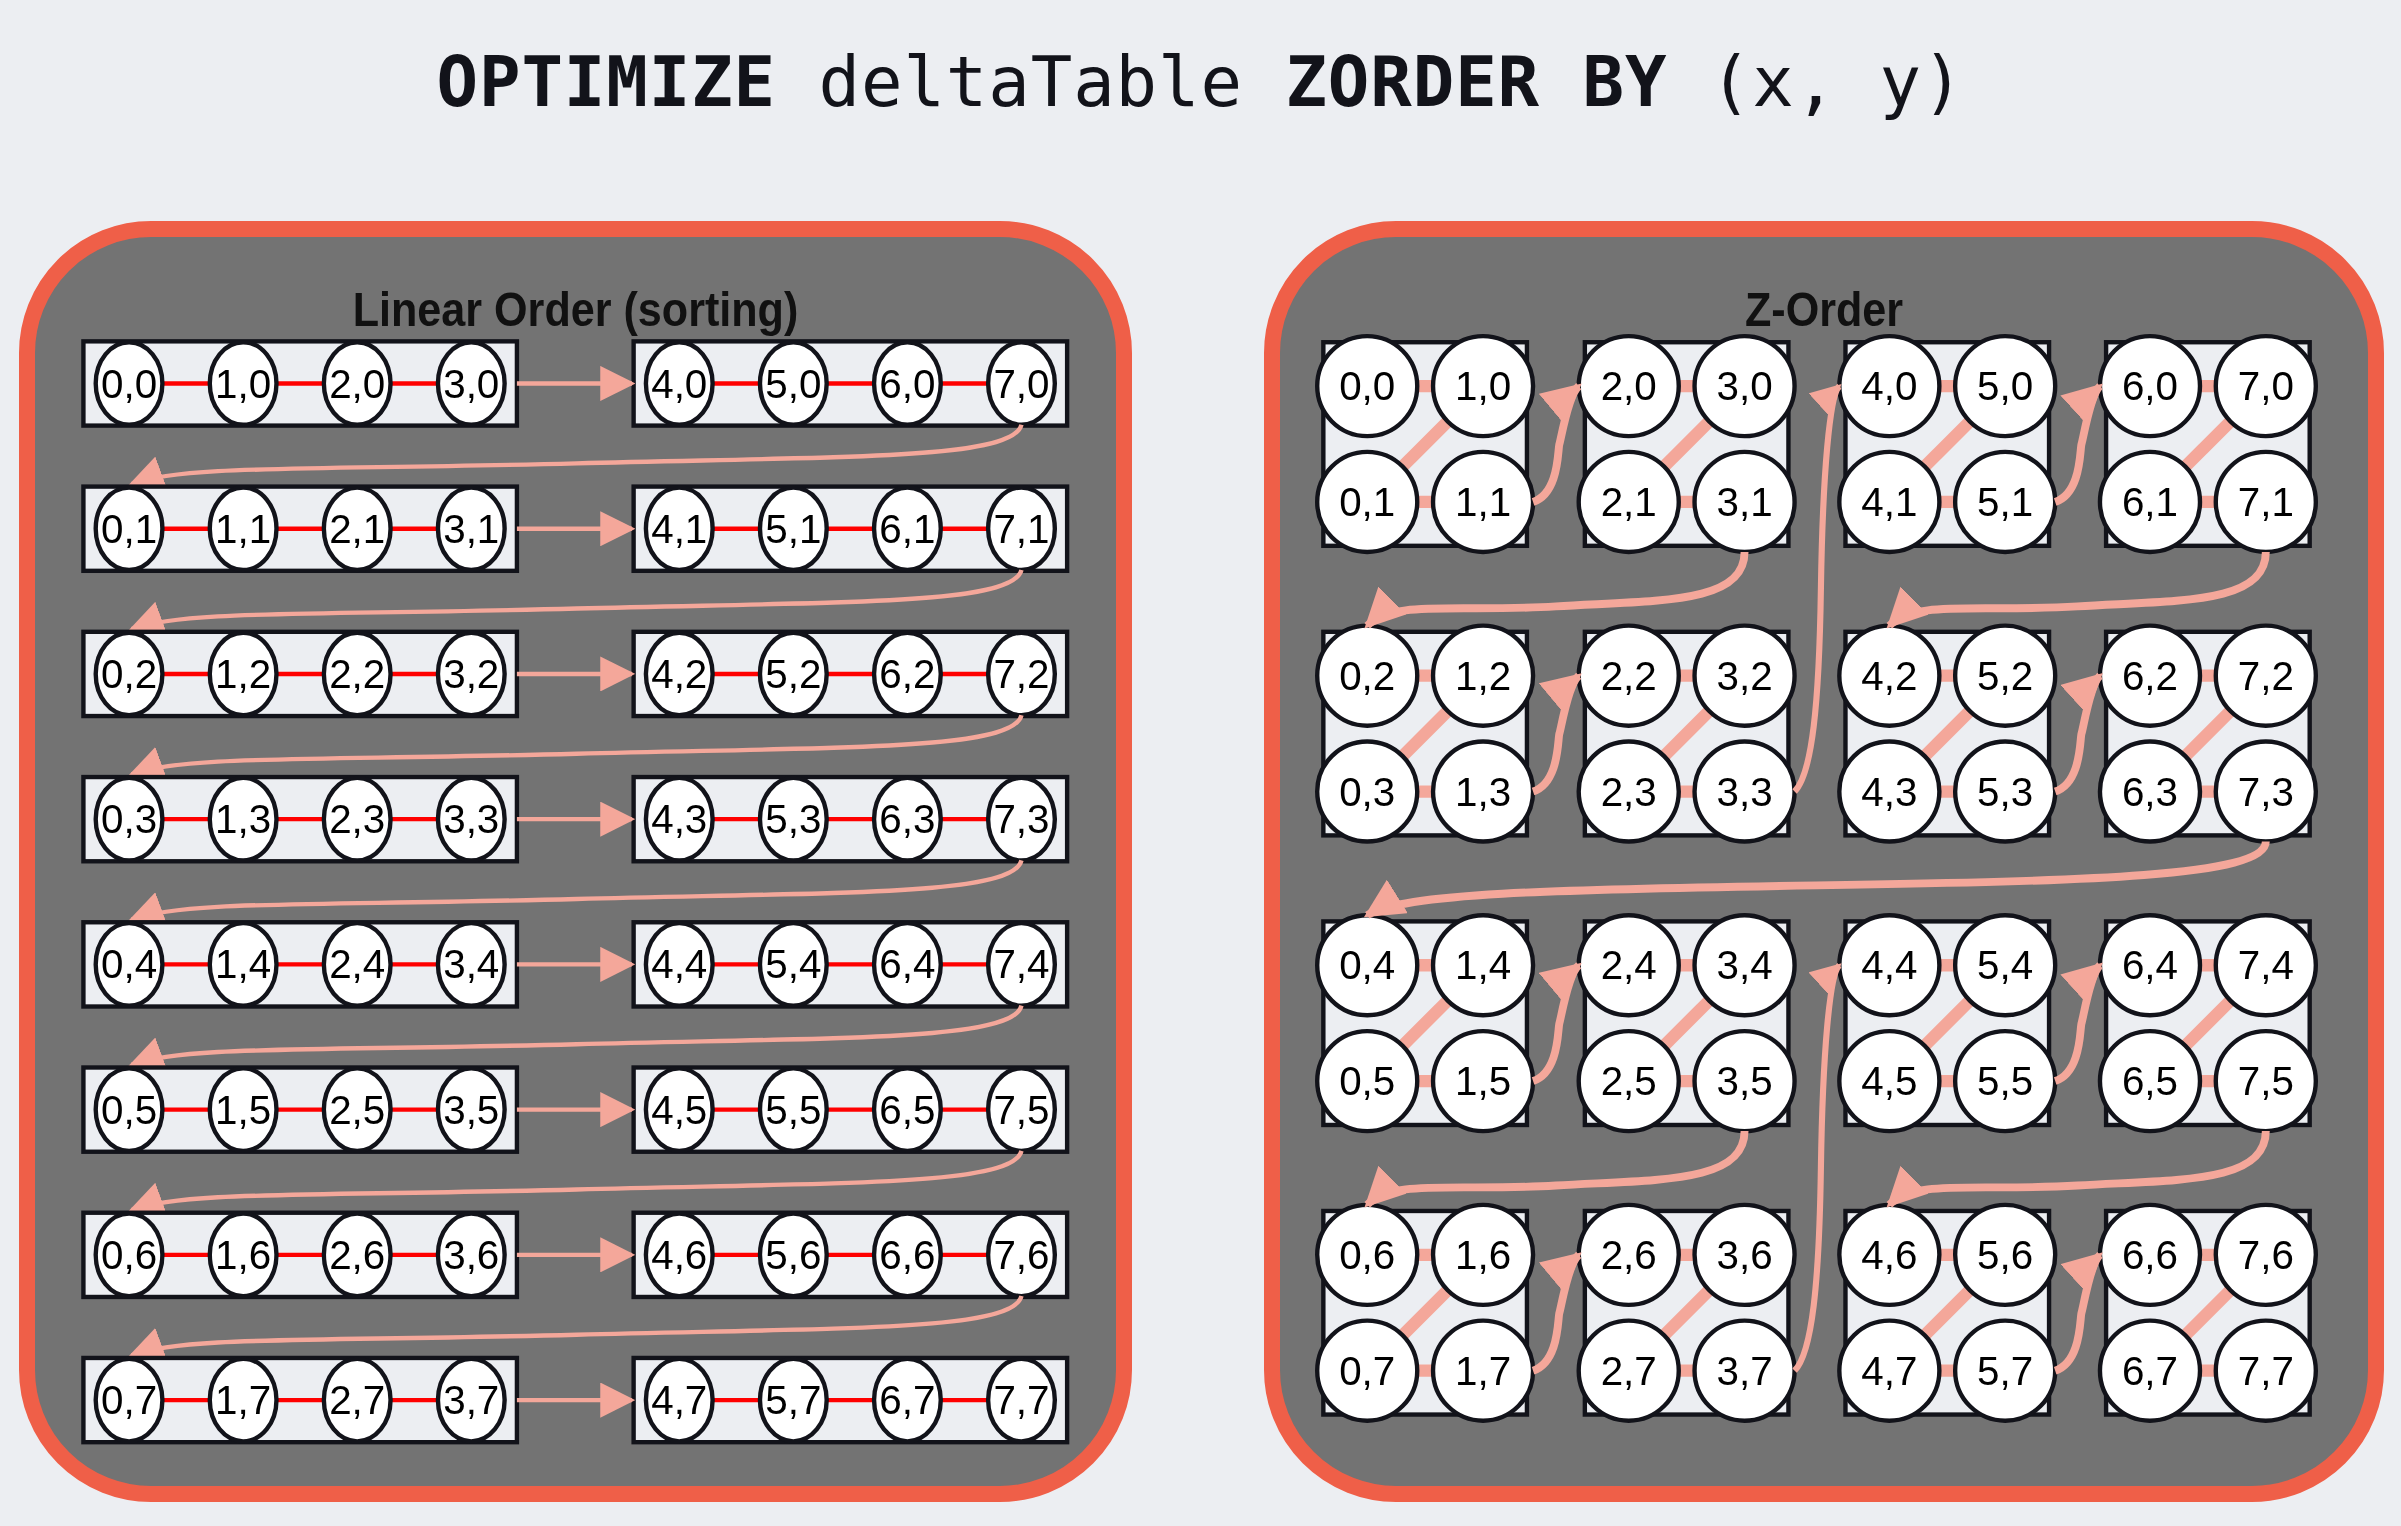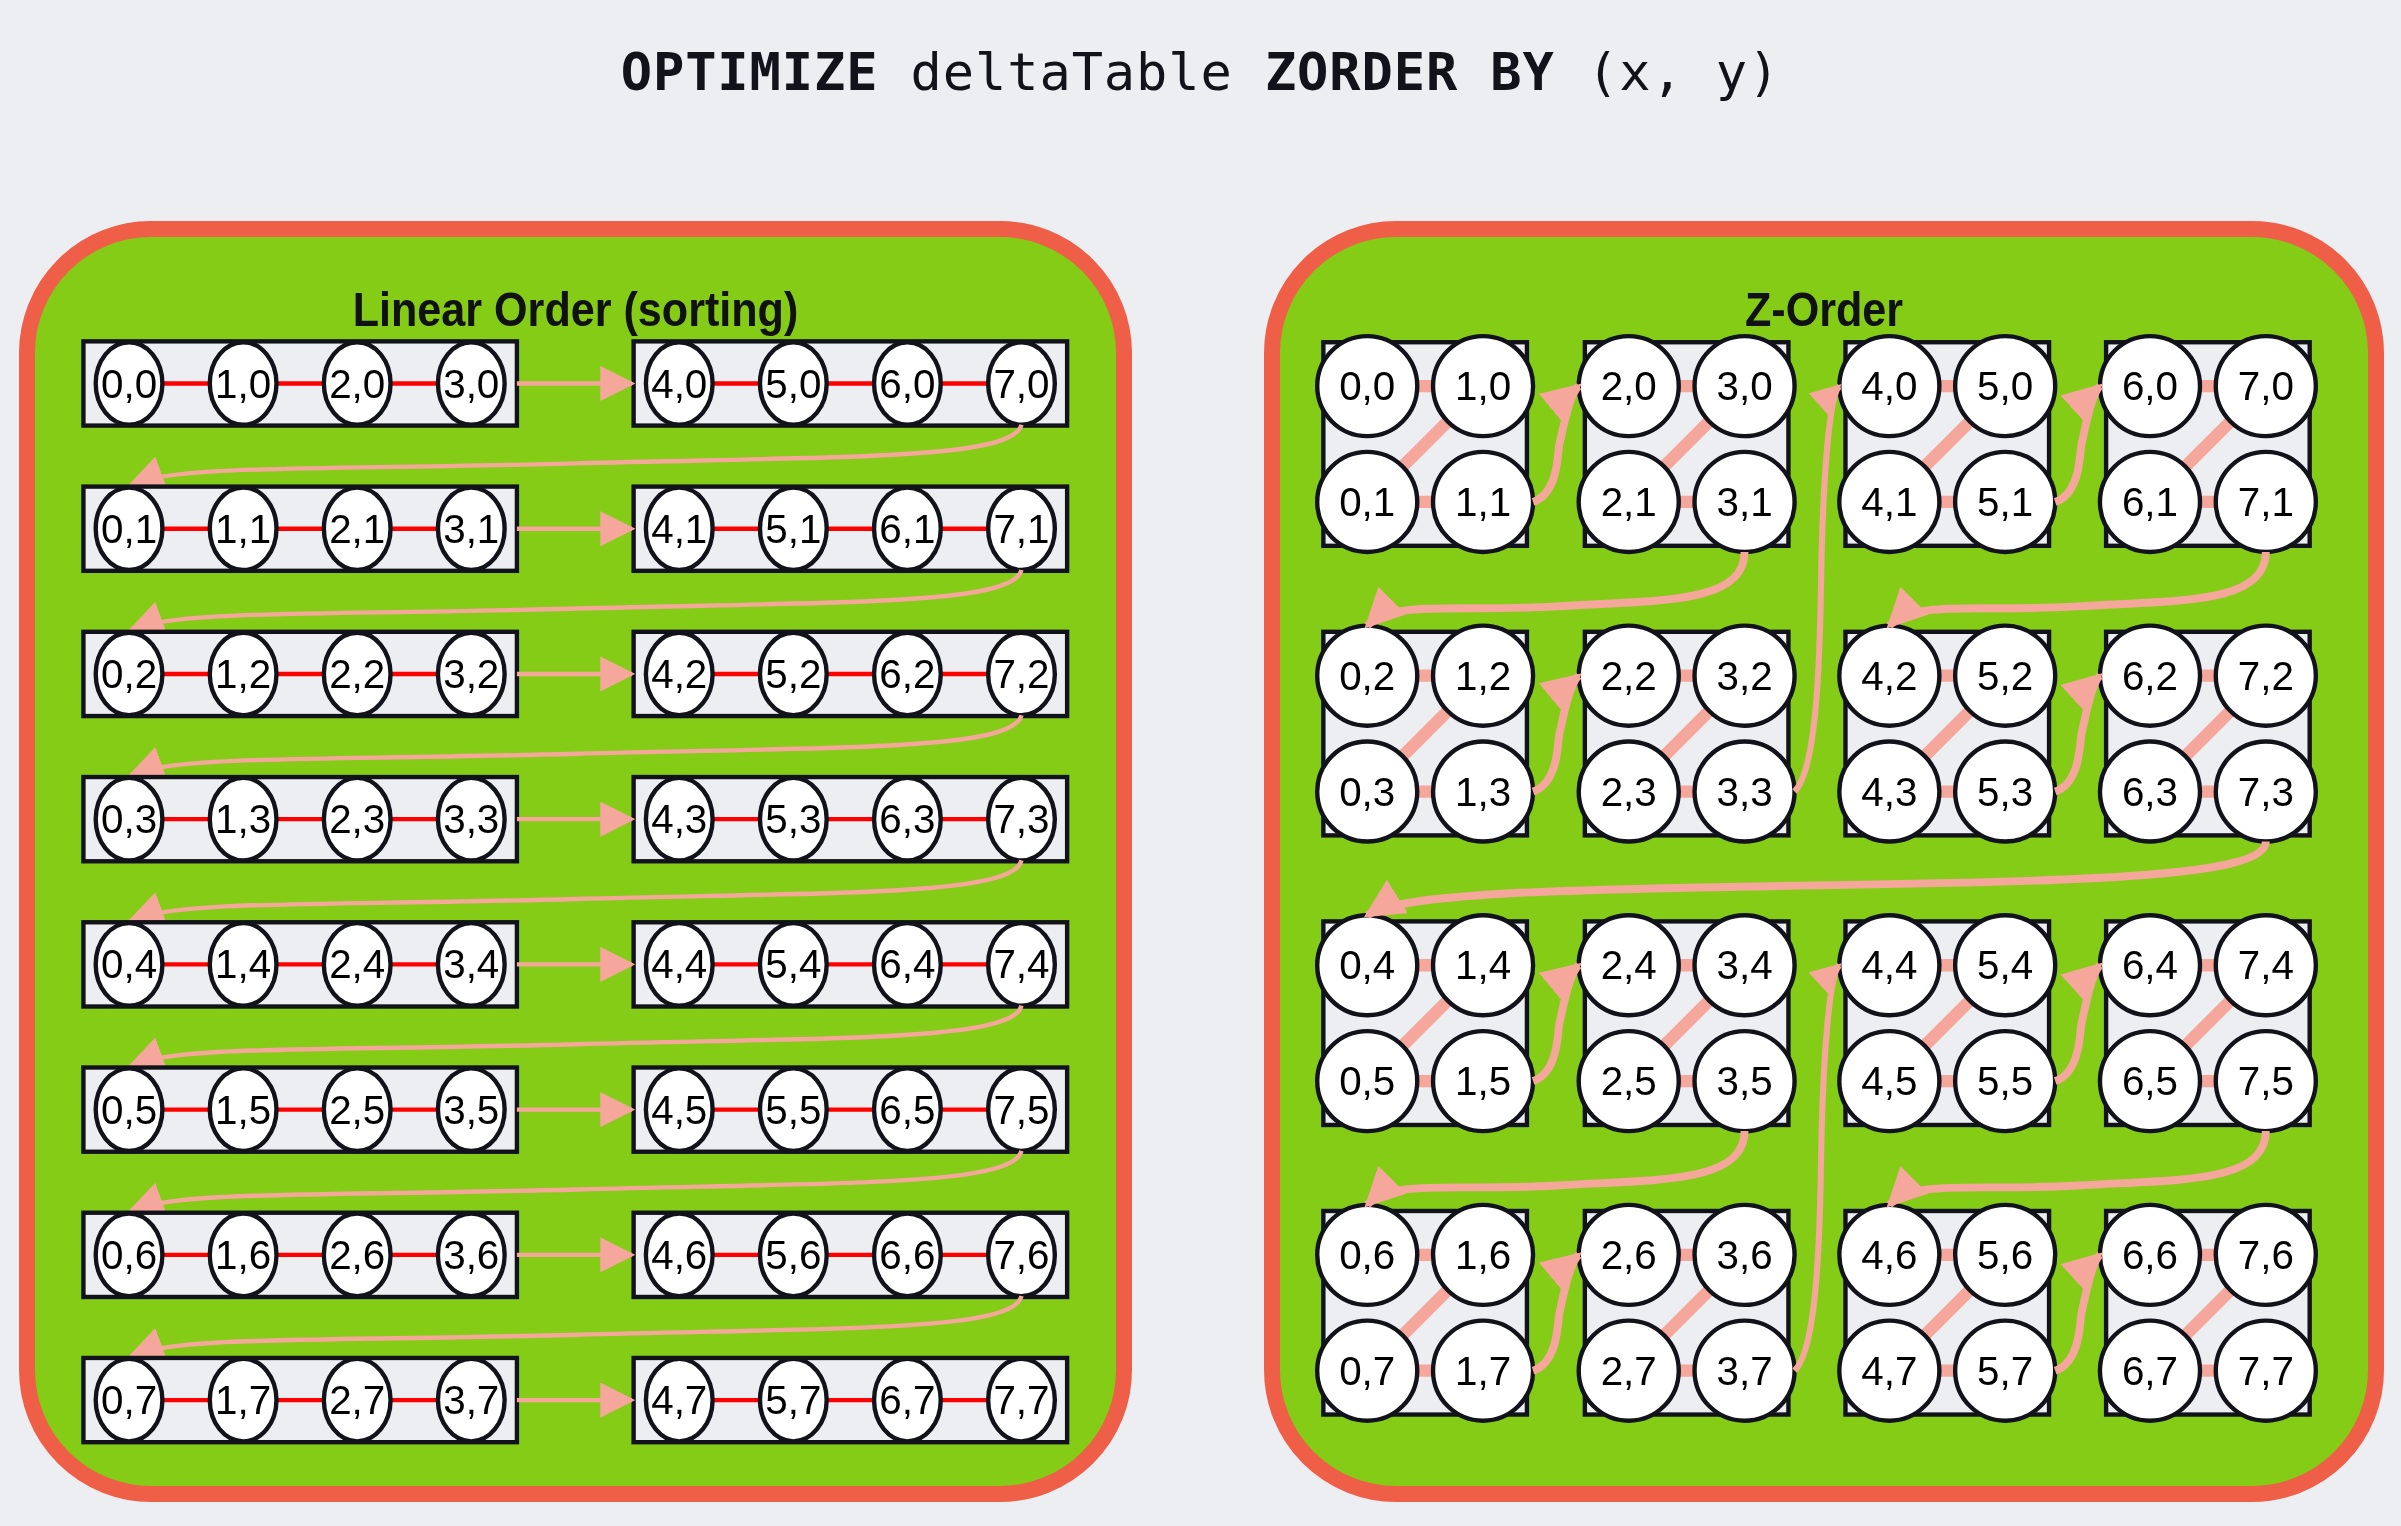--- a/index.html
+++ b/index.html
@@ -1,19 +1,19 @@
 <!DOCTYPE html>
 <html style="font-size:14px"><head>
 <meta charset="utf-8">
 <style>
   html, body { margin:0; padding:0; }
   body { width:2401px; height:1526px; background:#eceef2; position:relative; overflow:hidden; font-family:"Liberation Sans", sans-serif; }
-  #title { position:absolute; left:0; top:42px; width:2401px; text-align:center; font-family:"DejaVu Sans Mono", monospace; font-size:52px; color:#12131a; white-space:pre; letter-spacing:0.9px; }
+  #title { position:absolute; left:0; top:42px; width:2401px; text-align:center; font-family:"DejaVu Sans Mono", monospace; font-size:69px; color:#12131a; white-space:pre; letter-spacing:0.9px; }
   #title b { font-weight:bold; }
-  .panel { position:absolute; border:16px solid #ef5f48; border-radius:132px; background:#84cc16; box-sizing:border-box; }
+  .panel { position:absolute; border:16px solid #ef5f48; border-radius:132px; background:#737373; box-sizing:border-box; }
   #left-panel { left:19.3px; top:221px; width:1113px; height:1281px; }
   #right-panel { left:1264px; top:221px; width:1120px; height:1281px; }
   .panel-title { position:absolute; top:44px; left:0; width:100%; text-align:center; font-family:"Liberation Sans", sans-serif; font-weight:bold; font-size:49px; color:#111; transform:scaleX(0.88); }
   svg#diagram { position:absolute; left:0; top:0; }
   .node-label { font-family:"Liberation Sans", sans-serif; font-size:46px; fill:#000; }
 </style>
 </head>
 <body>
 
 <div id="title"><b>OPTIMIZE</b> <span>deltaTable</span> <b>ZORDER BY</b> <span>(x, y)</span></div>

